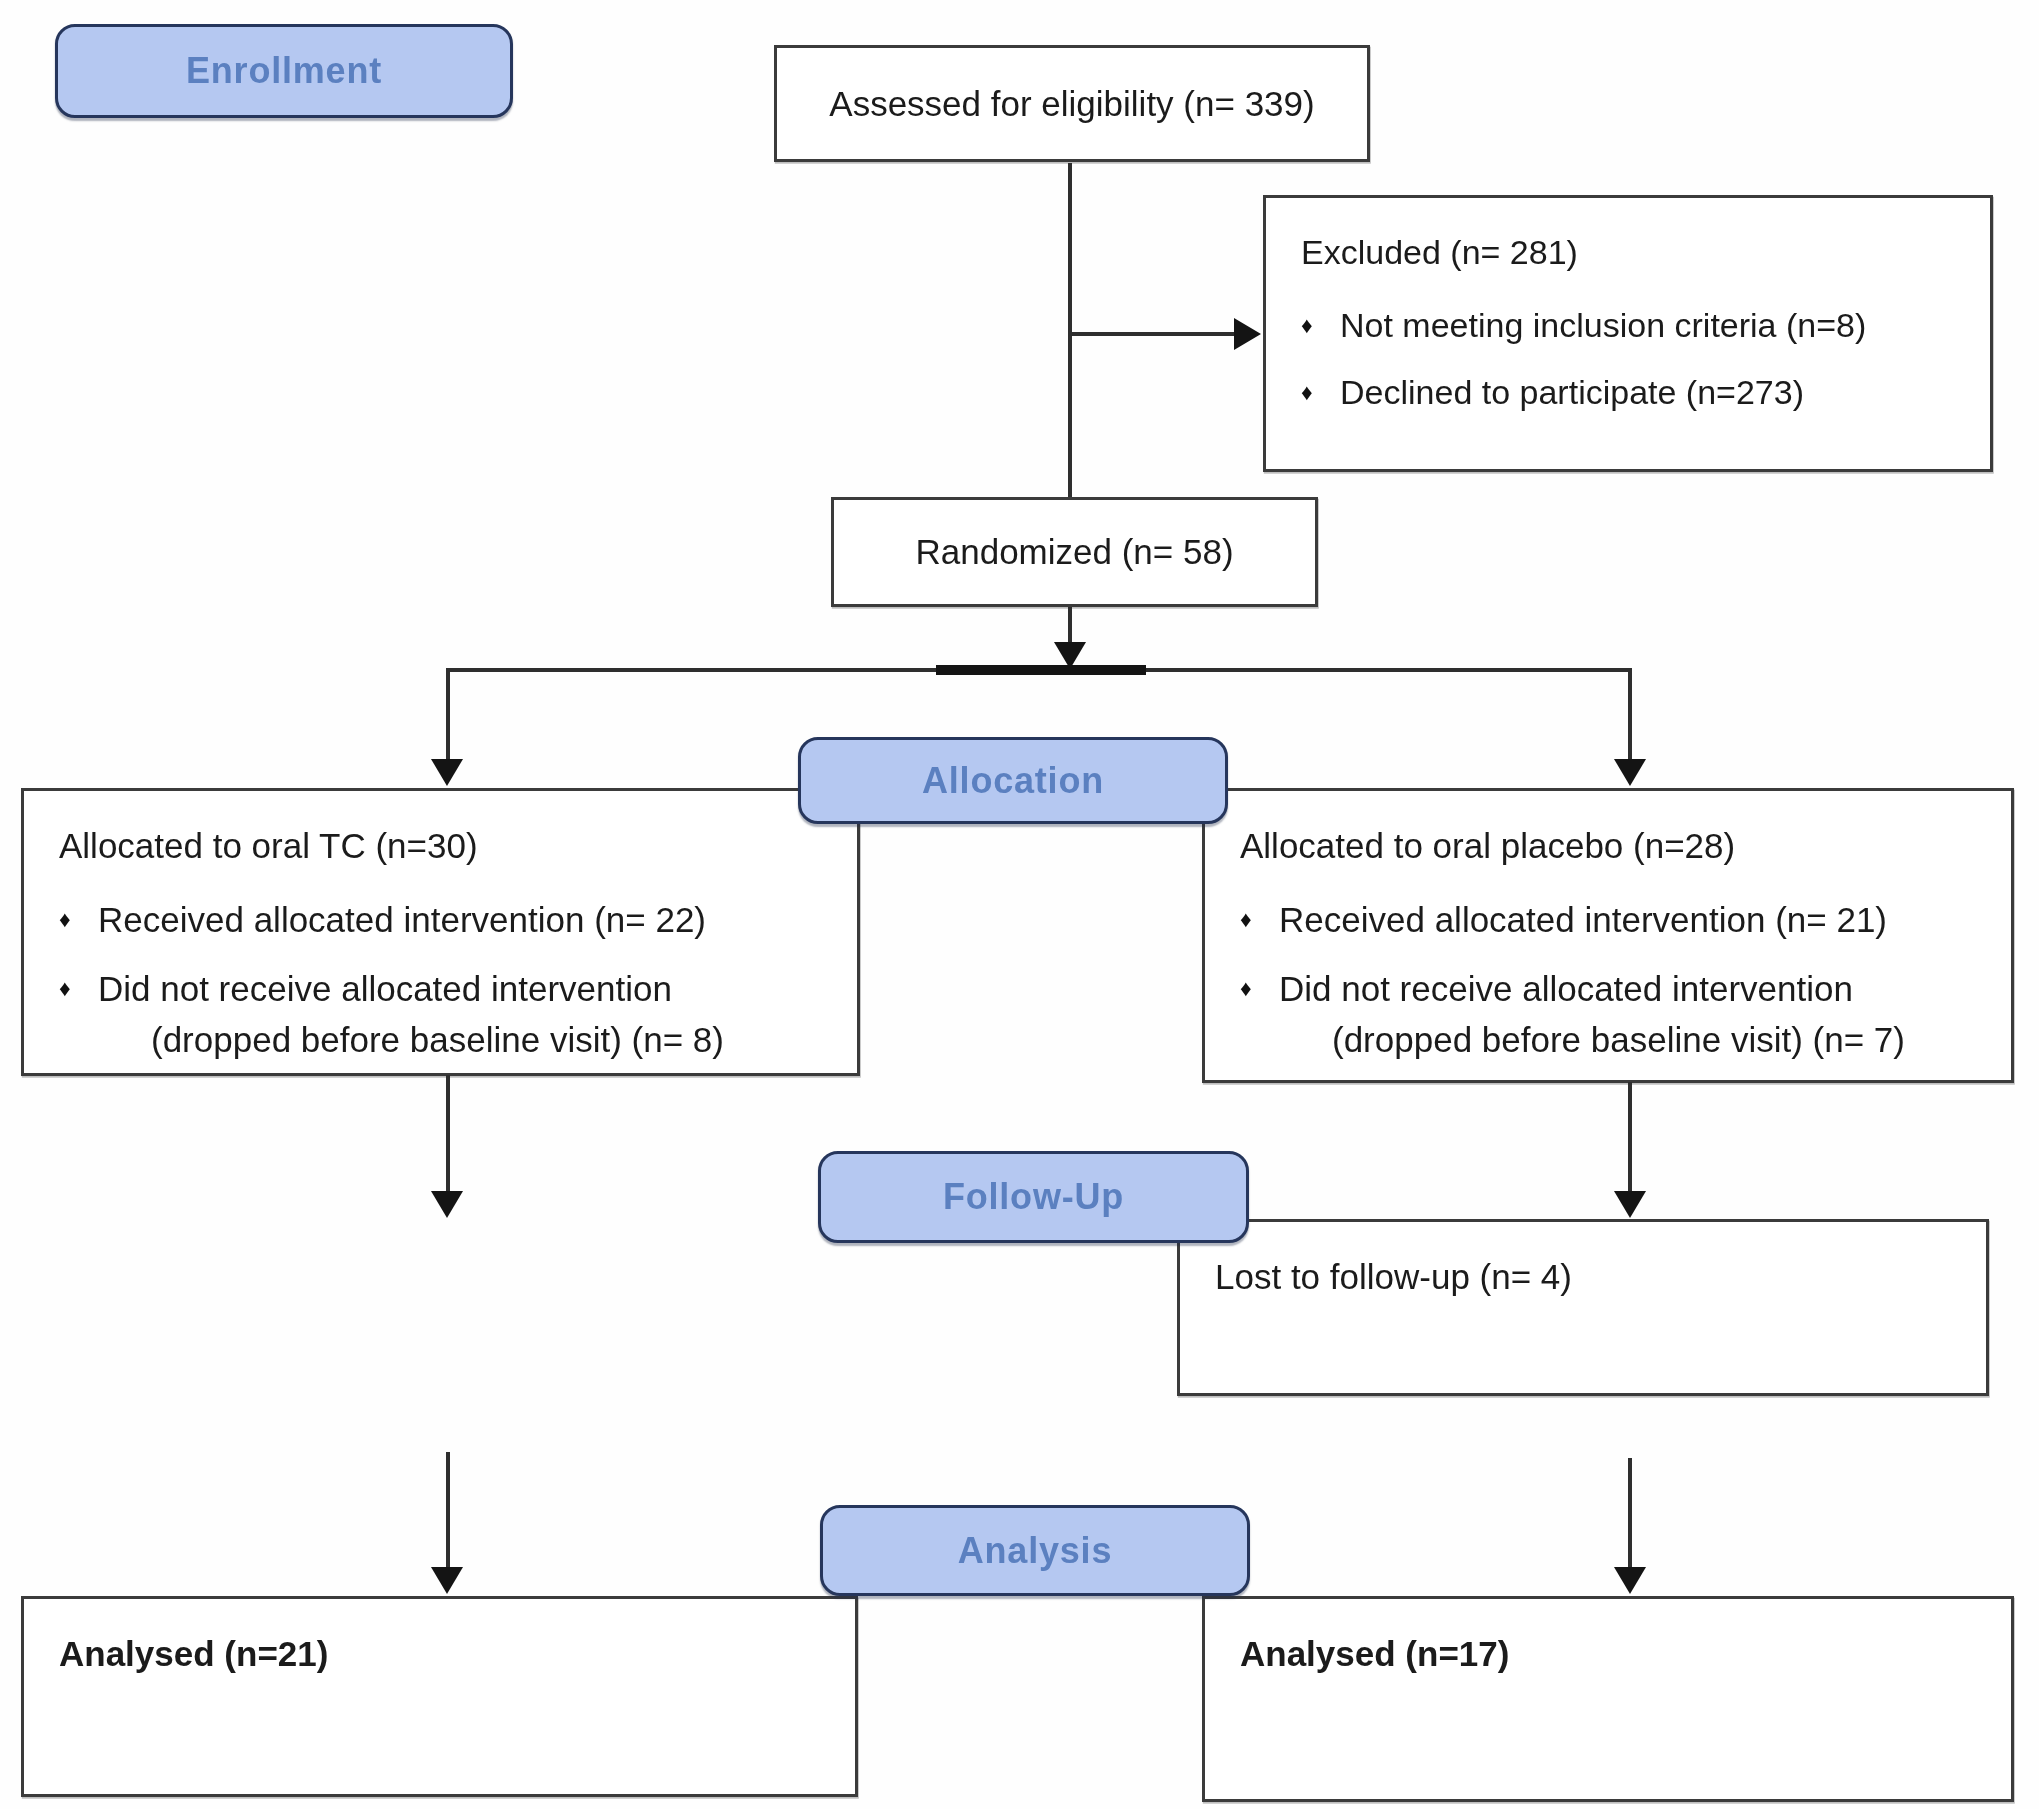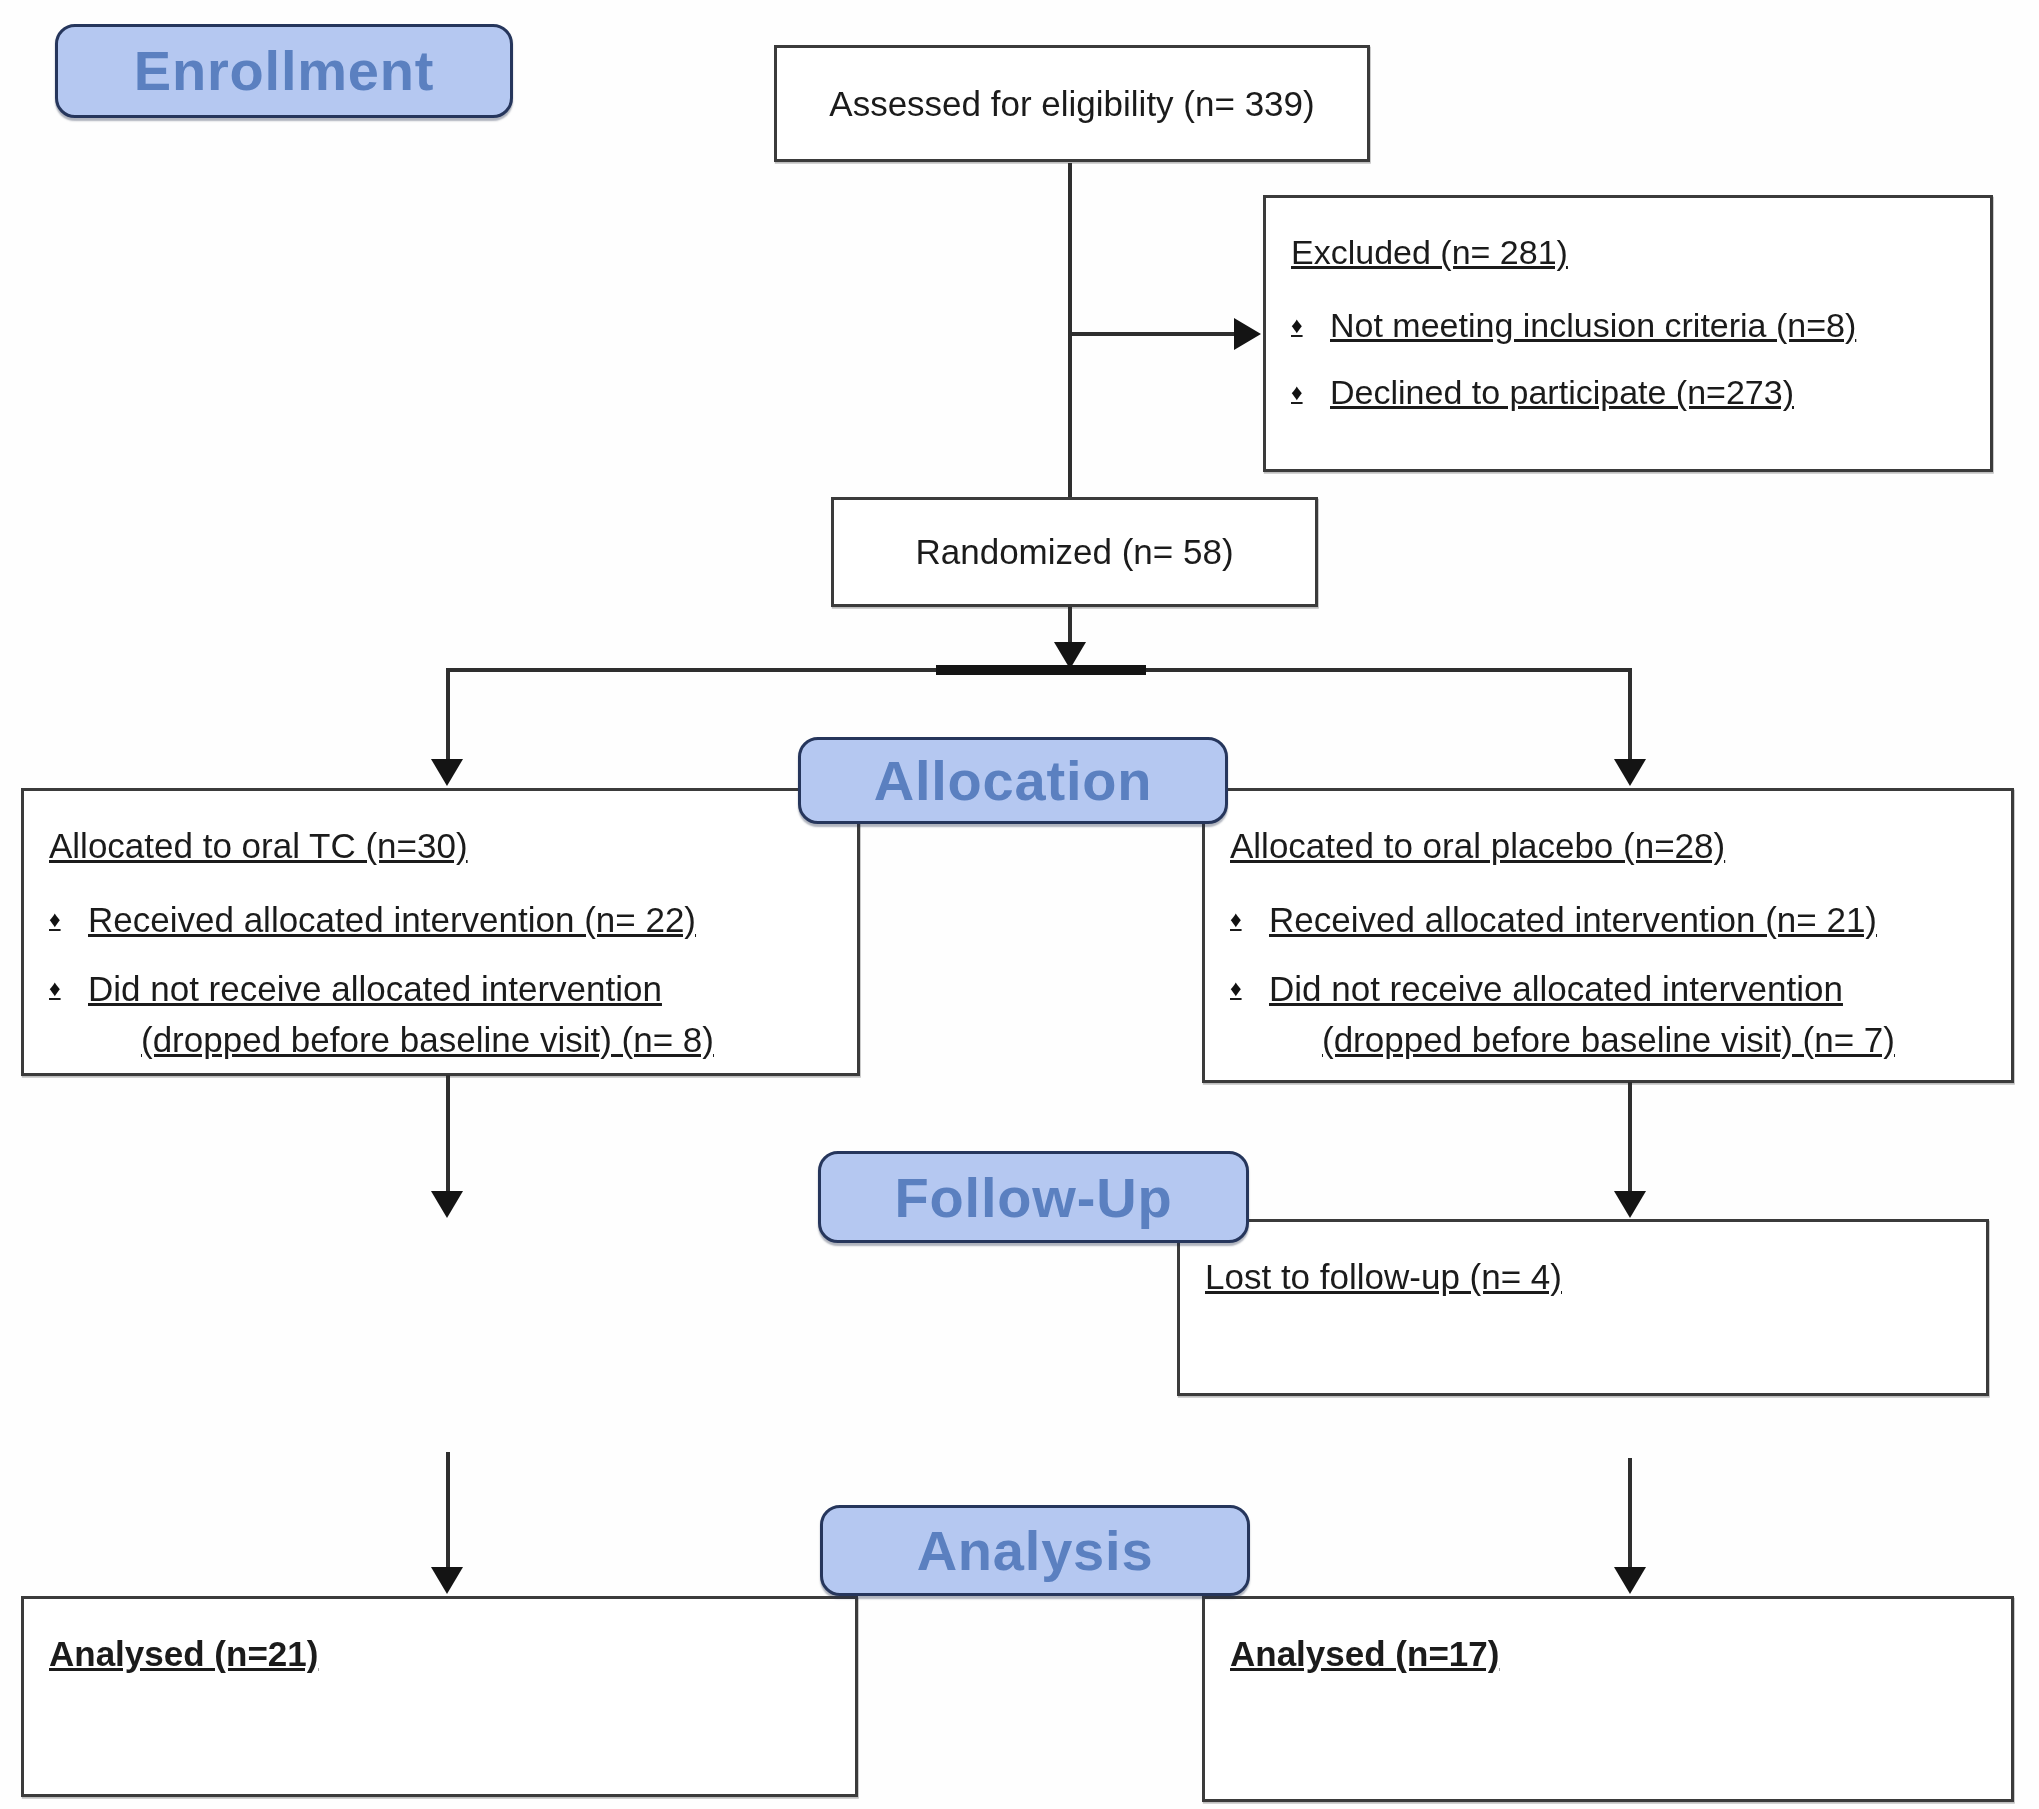--- a/index.html
+++ b/index.html
@@ -7,31 +7,31 @@
     position:relative;width:2040px;height:1809px;background:#fefefe;
     font-family:"Liberation Sans", sans-serif;color:#1b1b1b;overflow:hidden;
   }
   
   .fbox{
     position:absolute;background:#ffffff;border:3.4px solid #3b3b3b;
     box-sizing:border-box;font-size:35px;line-height:1.3;z-index:1;
     box-shadow:0.8px 1.7px 0 rgba(0,0,0,.25);
   }
   .fbox.center{display:flex;align-items:center;justify-content:center;text-align:left;}
-  .fbox.pad{padding:32px 25px;text-decoration:underline;}
+  .fbox.pad{padding:32px 35px;}
   .fbox .title{margin-bottom:28.5px;}
   .bullet-row{display:flex;align-items:flex-start;margin-bottom:23.5px;}
   .bullet-row .marker{flex:0 0 39px;font-size:22.7px;line-height:44px;color:#111;}
   .cont-line{margin-left:92px;margin-top:5px;}
   .bold{font-weight:700;}
   
   .badge{
     position:absolute;background:#b5c8f1;border:3.4px solid #26365c;border-radius:20px;
     display:flex;align-items:center;justify-content:center;
-    font-size:56px;font-weight:700;color:#5b80c0;z-index:3;
+    font-size:36px;font-weight:700;color:#5b80c0;z-index:3;
     box-sizing:border-box;box-shadow:0 2.5px 1.7px rgba(30,40,70,.35);
     letter-spacing:0.8px;
   }
   
   .line{position:absolute;background:#2e2e2e;z-index:2;}
   .line.v{width:4.2px;}
   .line.h{height:4.2px;}
   .line.thick{height:10px;background:#141414;}
   .arrow-down{
     position:absolute;width:0;height:0;z-index:2;

